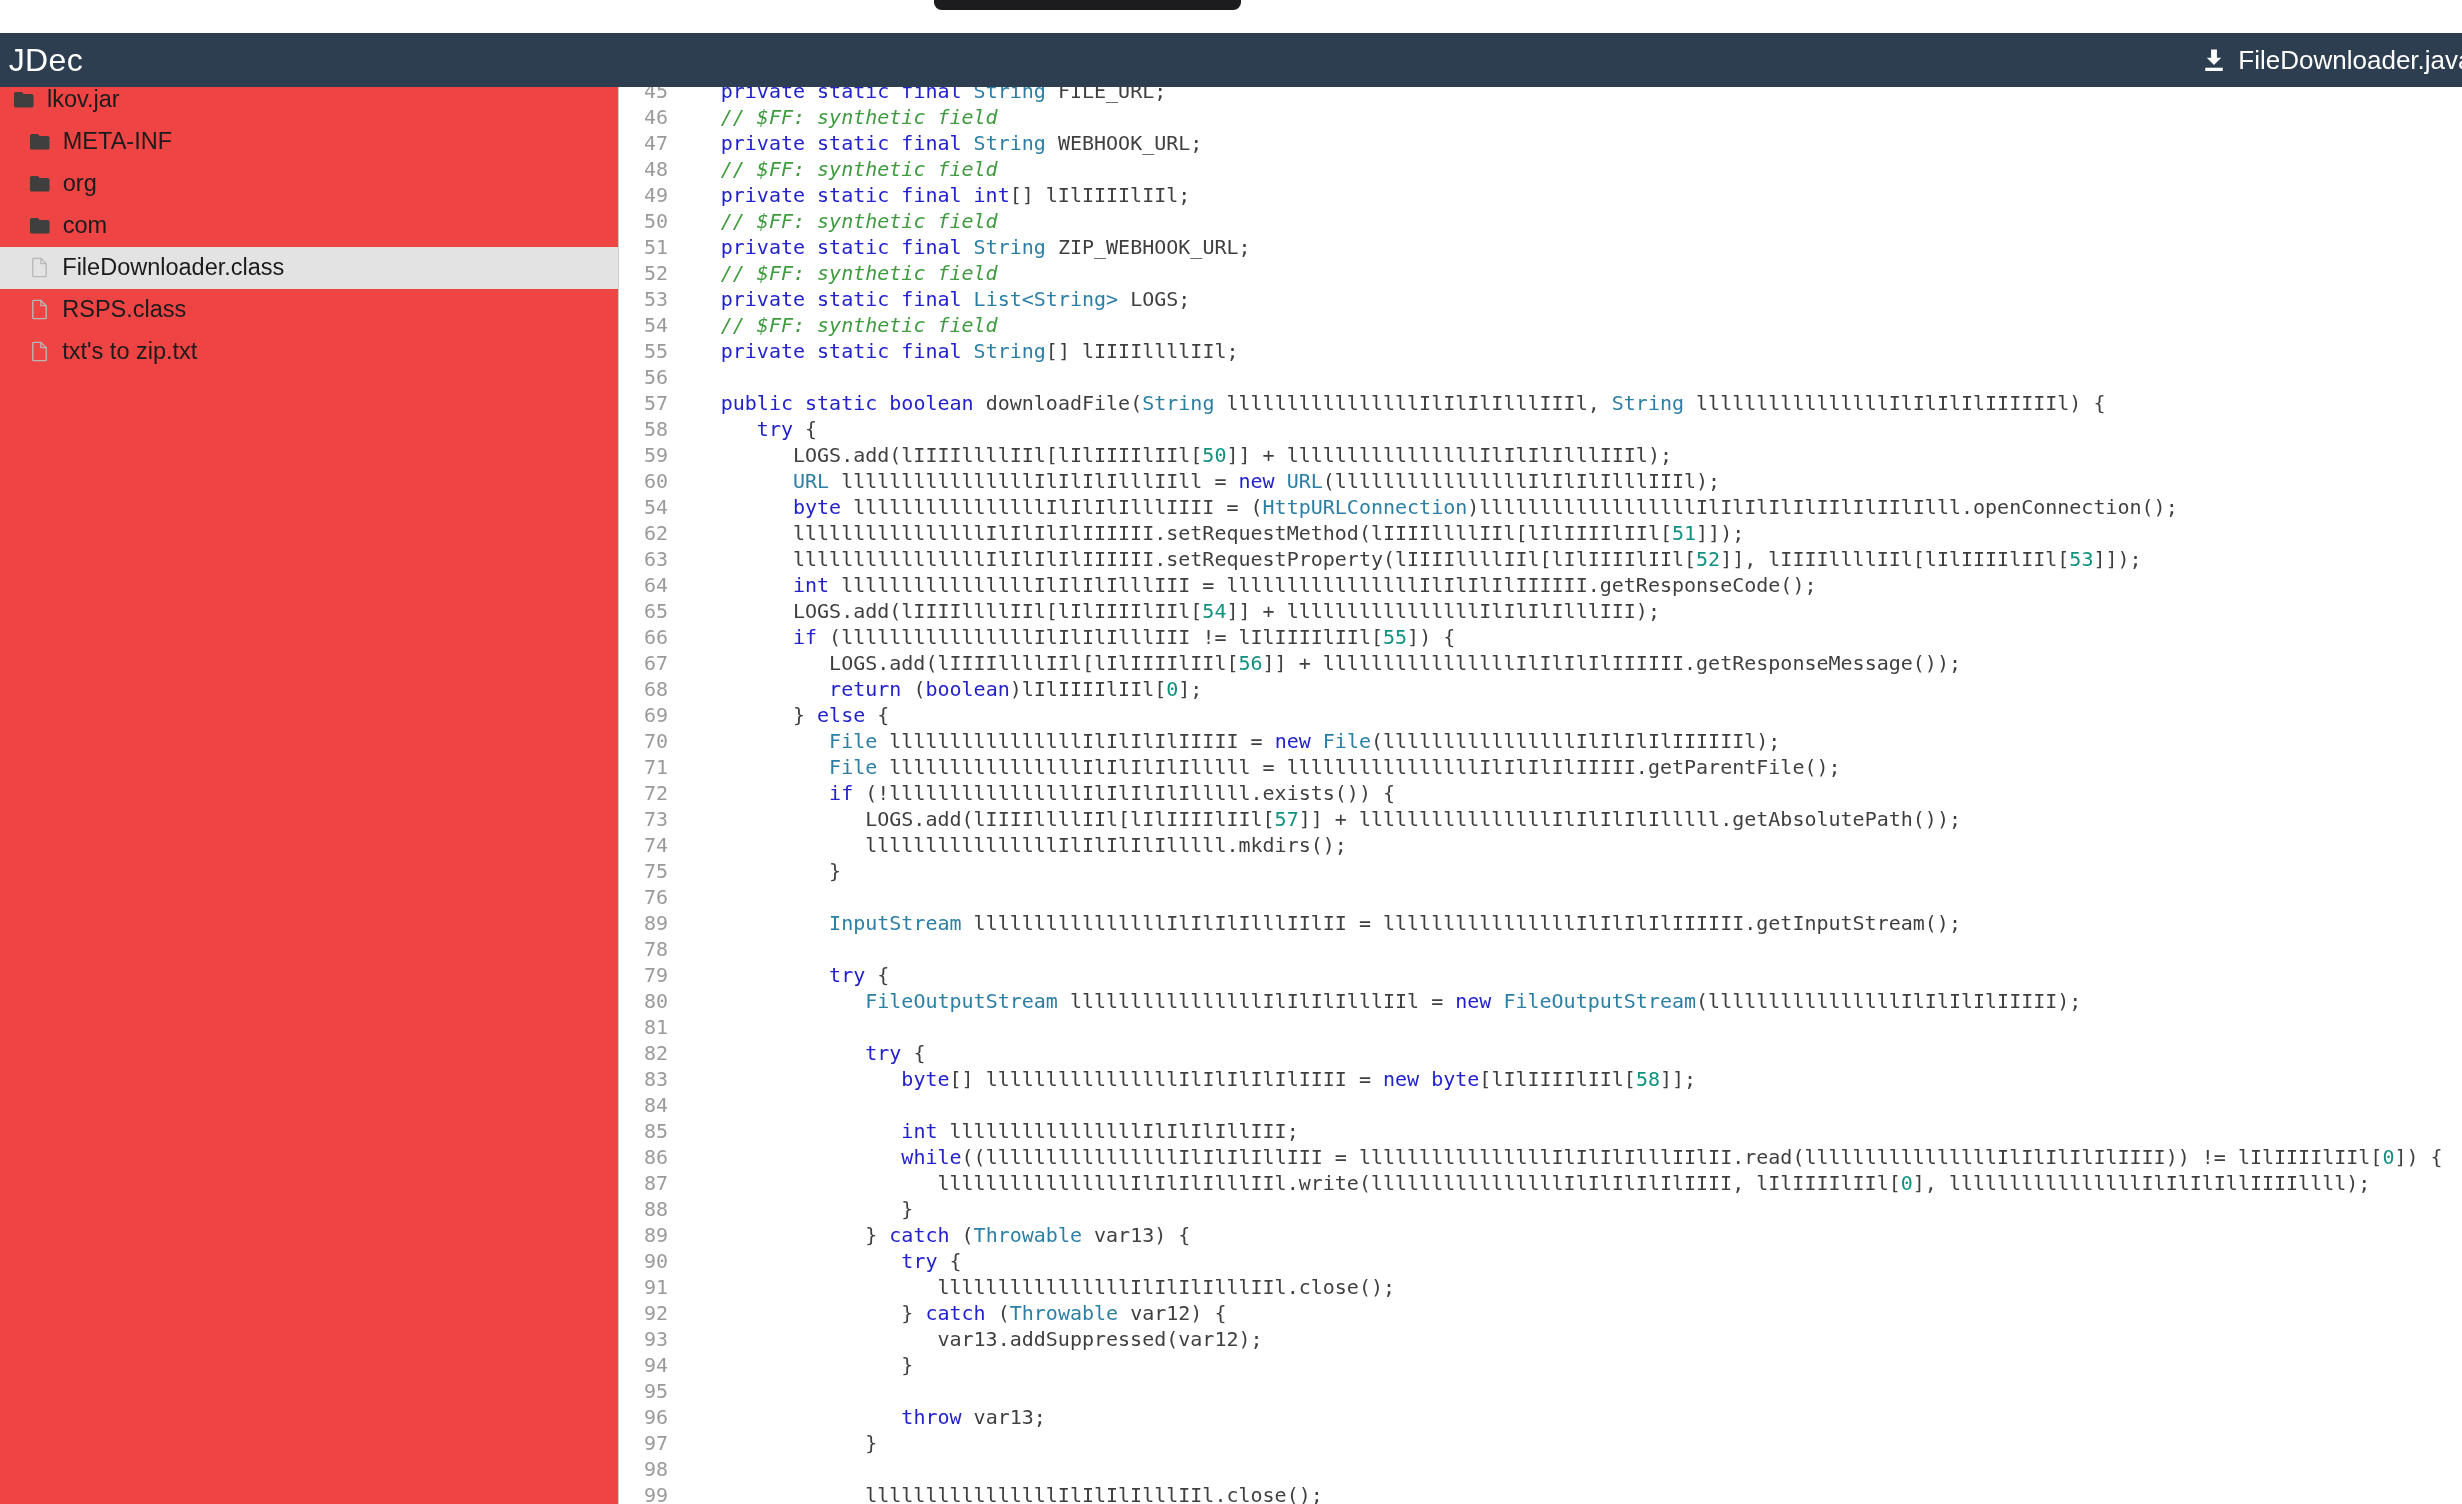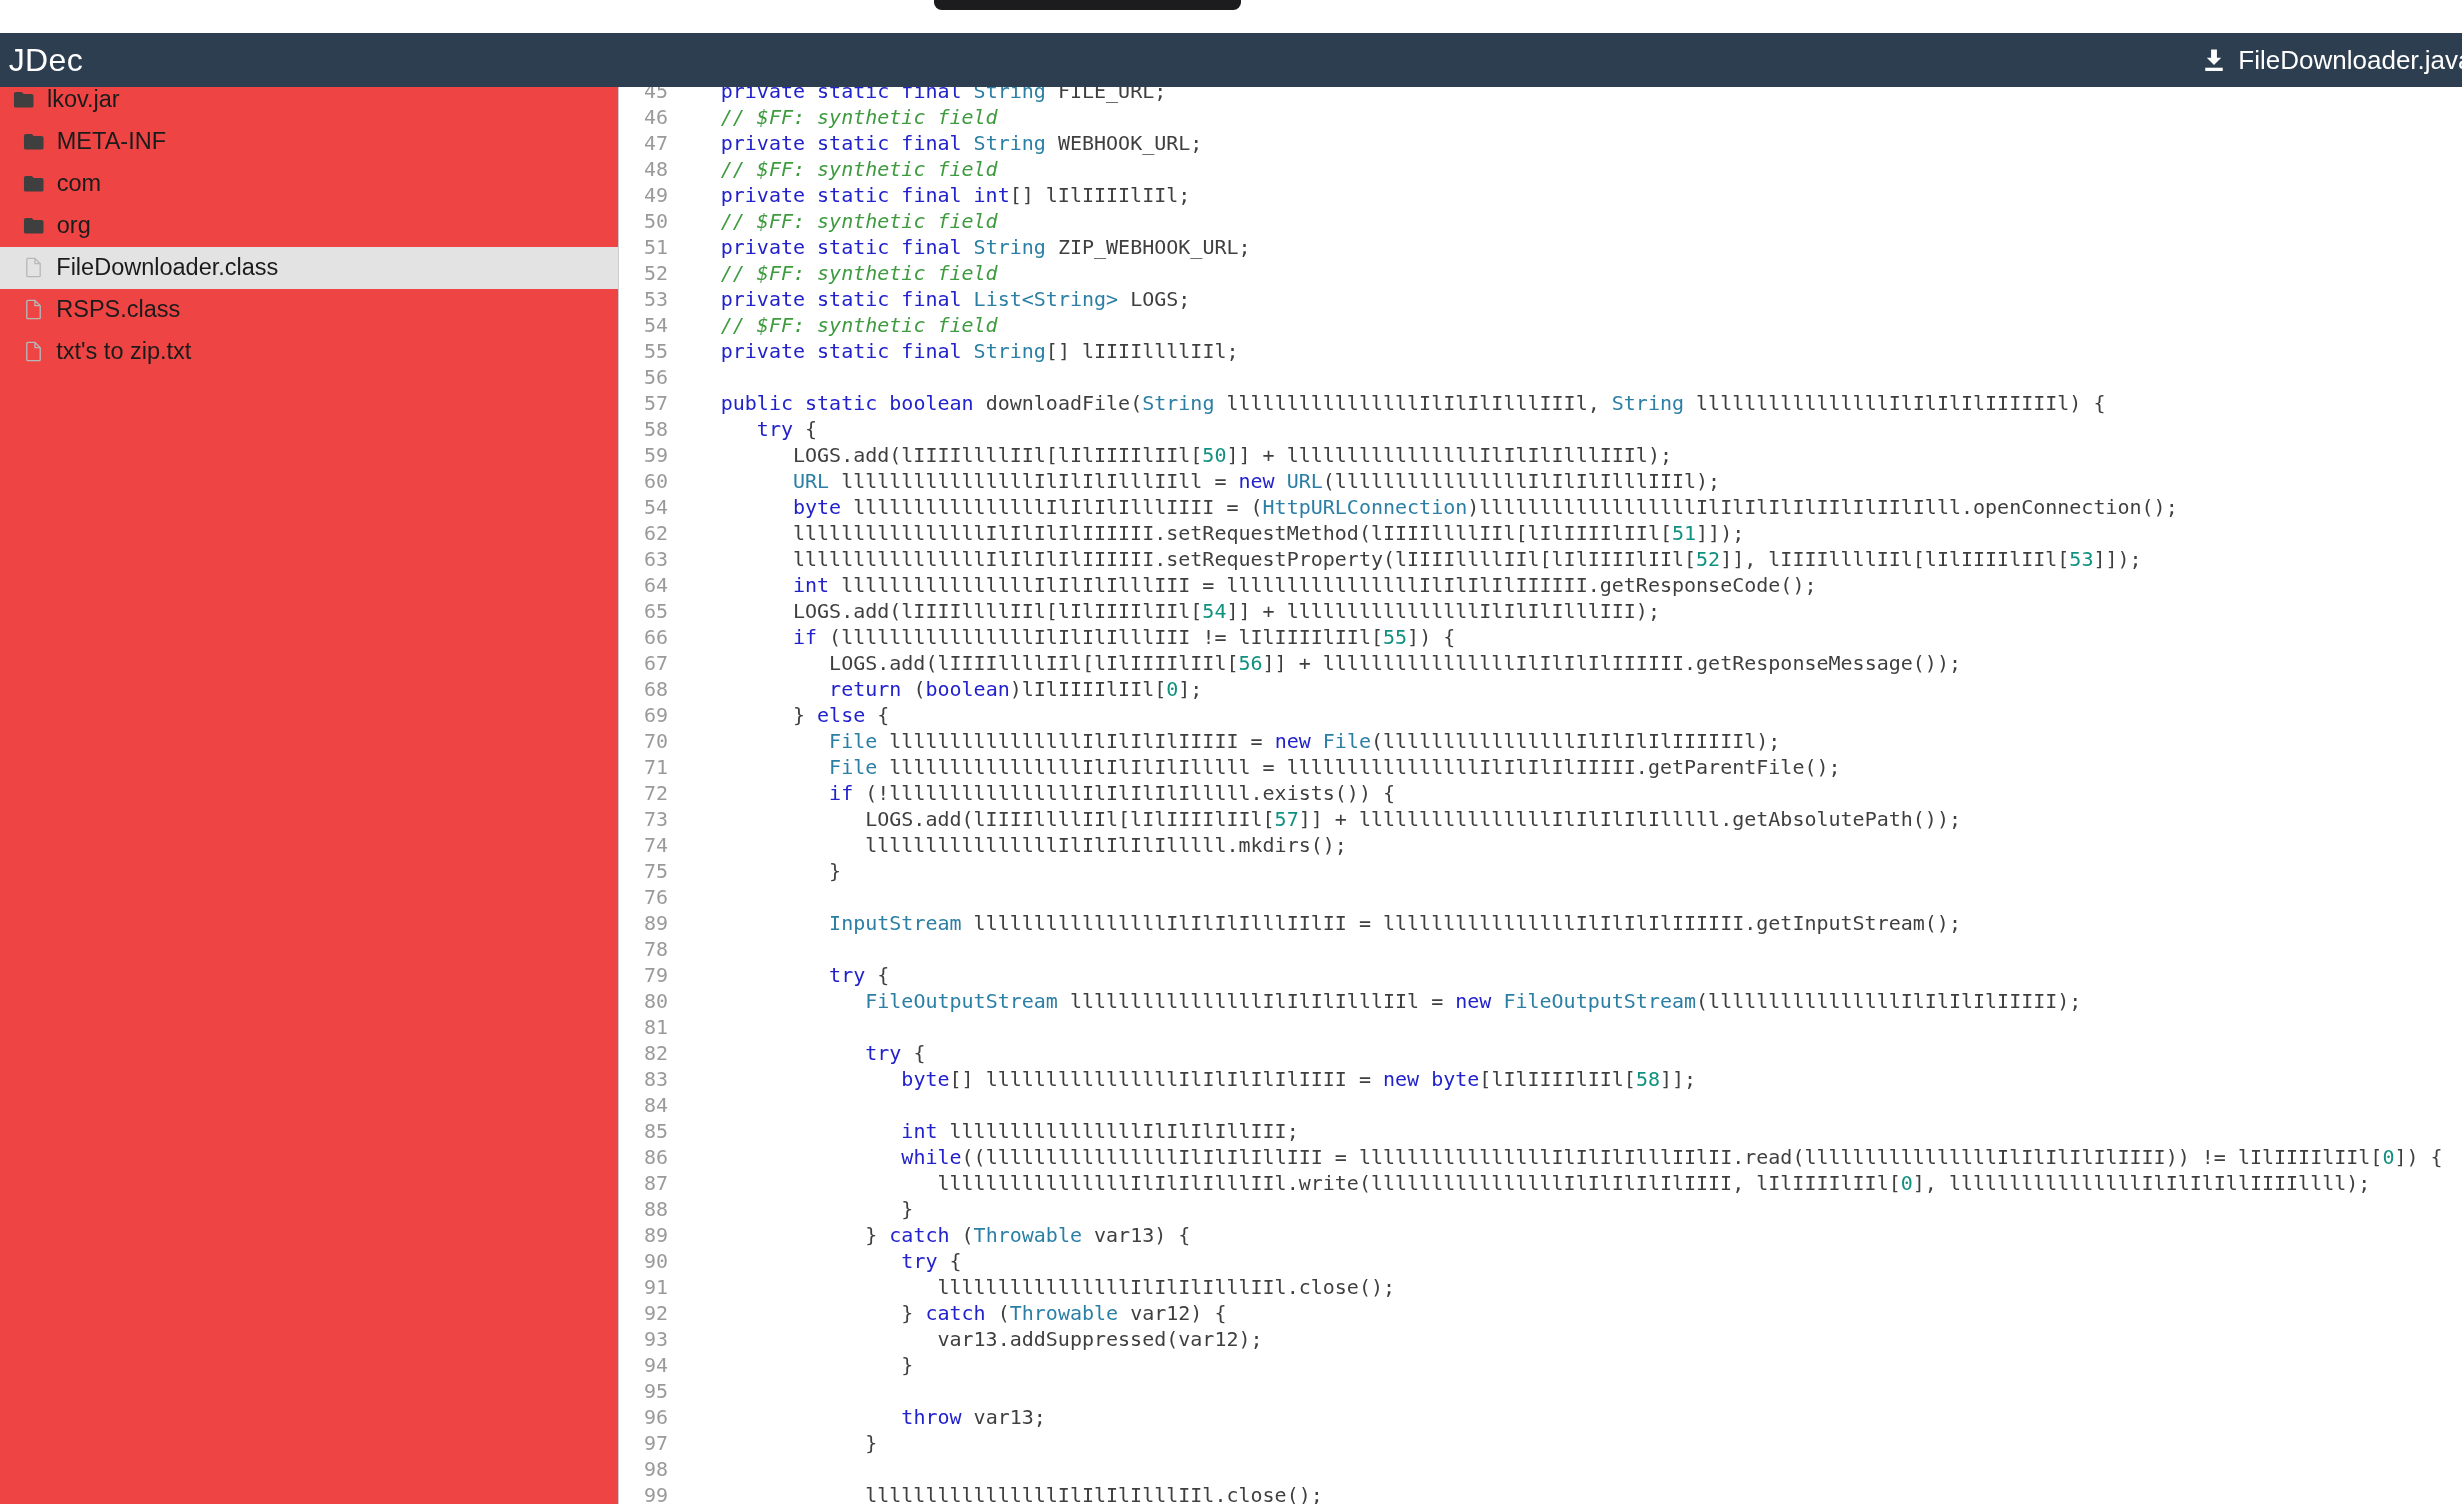--- a/index.html
+++ b/index.html
@@ -32,21 +32,21 @@
 
   
   .sidebar {
     position: absolute; top: 70px; left: 0; bottom: 0; width: 619px;
     background: #ef4444;
     border-right: 1.7px solid var(--sidebar-border, #ccc);
     padding-top: 8.7px;
   }
   .tree-item { height: 42px; display: flex; align-items: center; font-size: 23.5px; color: #1b1b1b; cursor: default; }
   .tree-item.level0 { padding-left: 12.2px; }
-  .tree-item.level1 { padding-left: 22px; }
+  .tree-item.level1 { padding-left: 28px; }
   .tree-item.selected { background: var(--selected-bg, #e3e3e3); }
   .ticon { margin-right: 11.3px; display: flex; align-items: center; flex: 0 0 auto; }
   .tlabel { white-space: nowrap; }
 
   
   .code-pane {
     position: absolute; top: 70px; left: 621px; right: 0; bottom: 0;
     overflow: hidden;
     padding-top: 7.8px;
     background: #fff;
@@ -100,29 +100,29 @@
           </svg>
         </span>
         <span class="tlabel">META-INF</span>
       </div>
       <div class="tree-item level1">
         <span class="ticon">
           <svg viewBox="0 0 24 24" width="23.5" height="23.5">
             <path fill="#3f3f3f" d="M10 4H4c-1.1 0-2 .9-2 2v12c0 1.1.9 2 2 2h16c1.1 0 2-.9 2-2V8c0-1.1-.9-2-2-2h-8l-2-2z"></path>
           </svg>
         </span>
+        <span class="tlabel">org</span>
+      </div>
+      <div class="tree-item level1">
+        <span class="ticon">
+          <svg viewBox="0 0 24 24" width="23.5" height="23.5">
+            <path fill="#3f3f3f" d="M10 4H4c-1.1 0-2 .9-2 2v12c0 1.1.9 2 2 2h16c1.1 0 2-.9 2-2V8c0-1.1-.9-2-2-2h-8l-2-2z"></path>
+          </svg>
+        </span>
         <span class="tlabel">com</span>
-      </div>
-      <div class="tree-item level1">
-        <span class="ticon">
-          <svg viewBox="0 0 24 24" width="23.5" height="23.5">
-            <path fill="#3f3f3f" d="M10 4H4c-1.1 0-2 .9-2 2v12c0 1.1.9 2 2 2h16c1.1 0 2-.9 2-2V8c0-1.1-.9-2-2-2h-8l-2-2z"></path>
-          </svg>
-        </span>
-        <span class="tlabel">org</span>
       </div>
       <div class="tree-item level1 selected">
         <span class="ticon">
           <svg viewBox="0 0 24 24" width="23" height="23">
             <path fill="none" stroke="#b8b8b8" stroke-width="1.4" d="M6 2.5h7.5L19 8v12.5a1 1 0 0 1-1 1H6a1 1 0 0 1-1-1v-17a1 1 0 0 1 1-1z"></path>
             <path fill="none" stroke="#b8b8b8" stroke-width="1.4" d="M13.5 2.5V8H19"></path>
           </svg>
         </span>
         <span class="tlabel">FileDownloader.class</span>
       </div>

